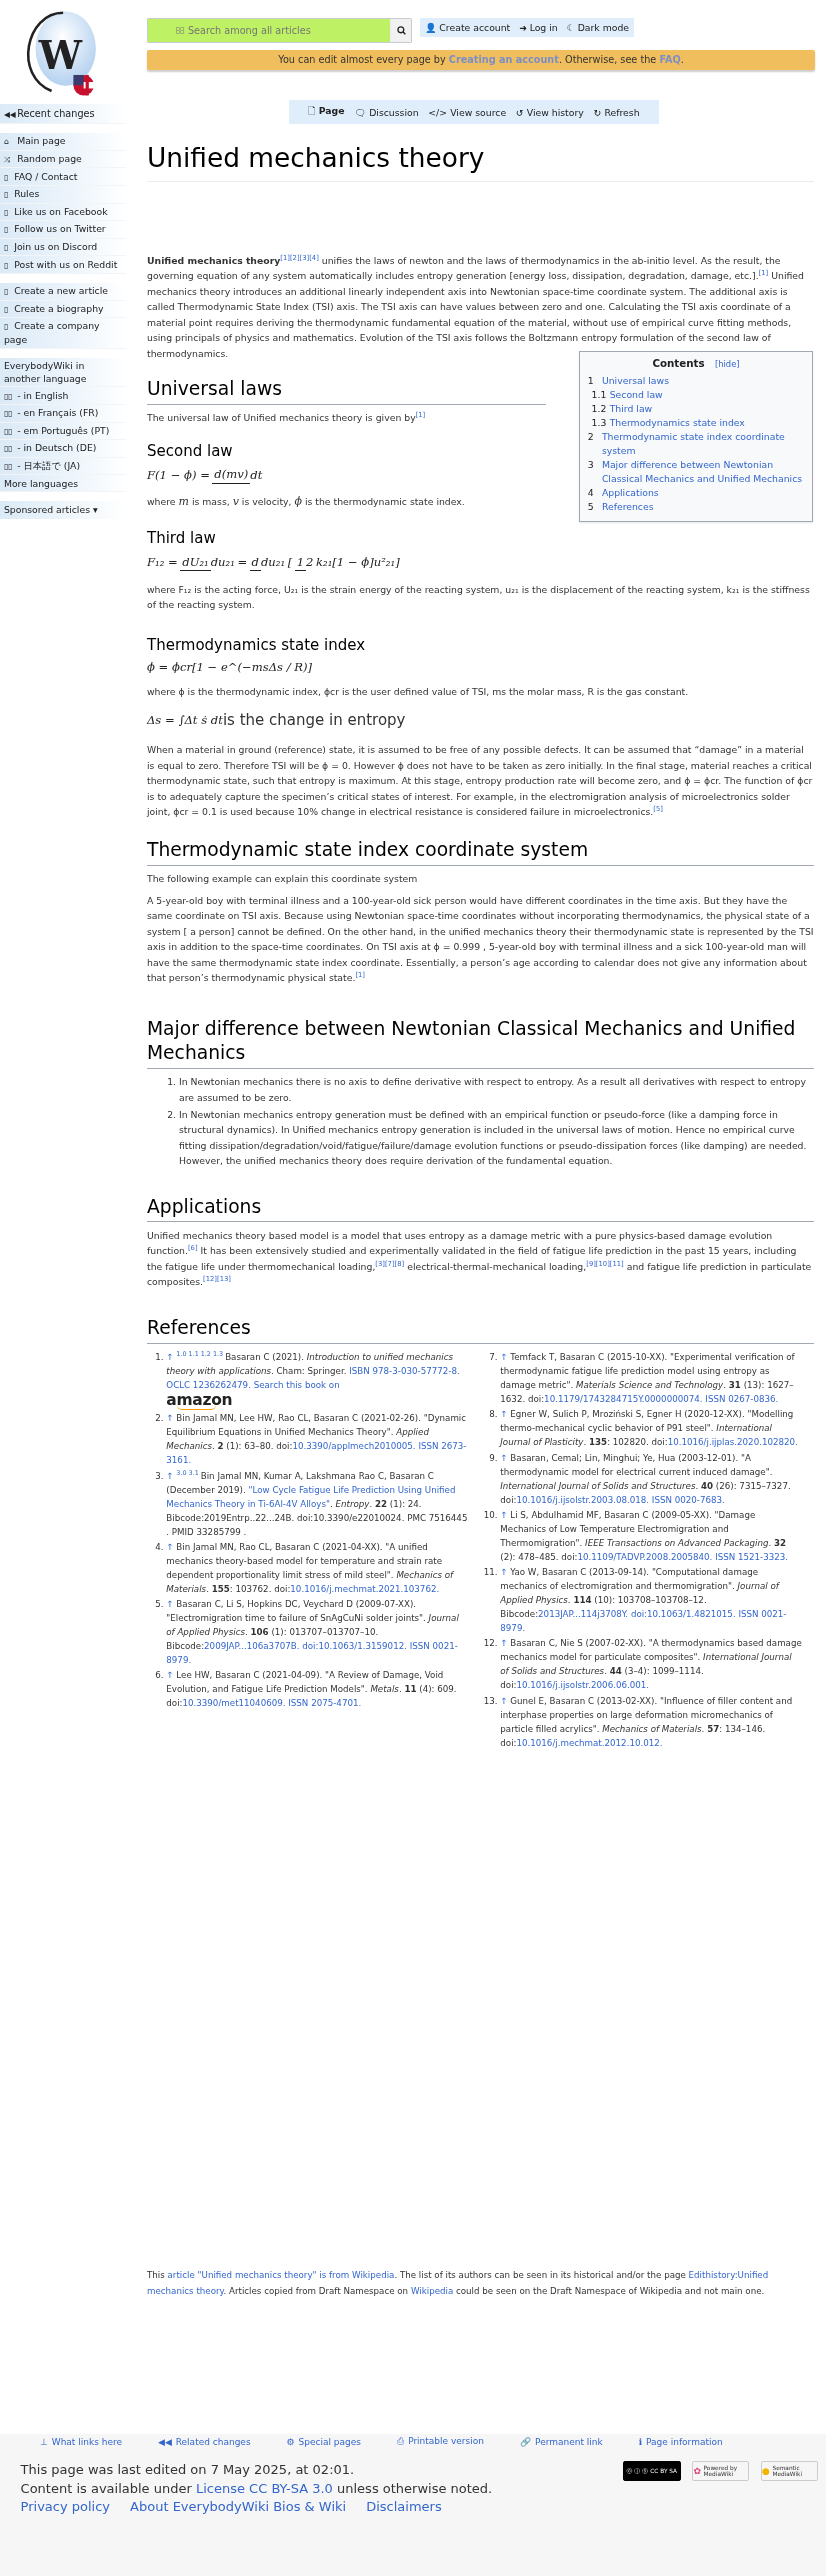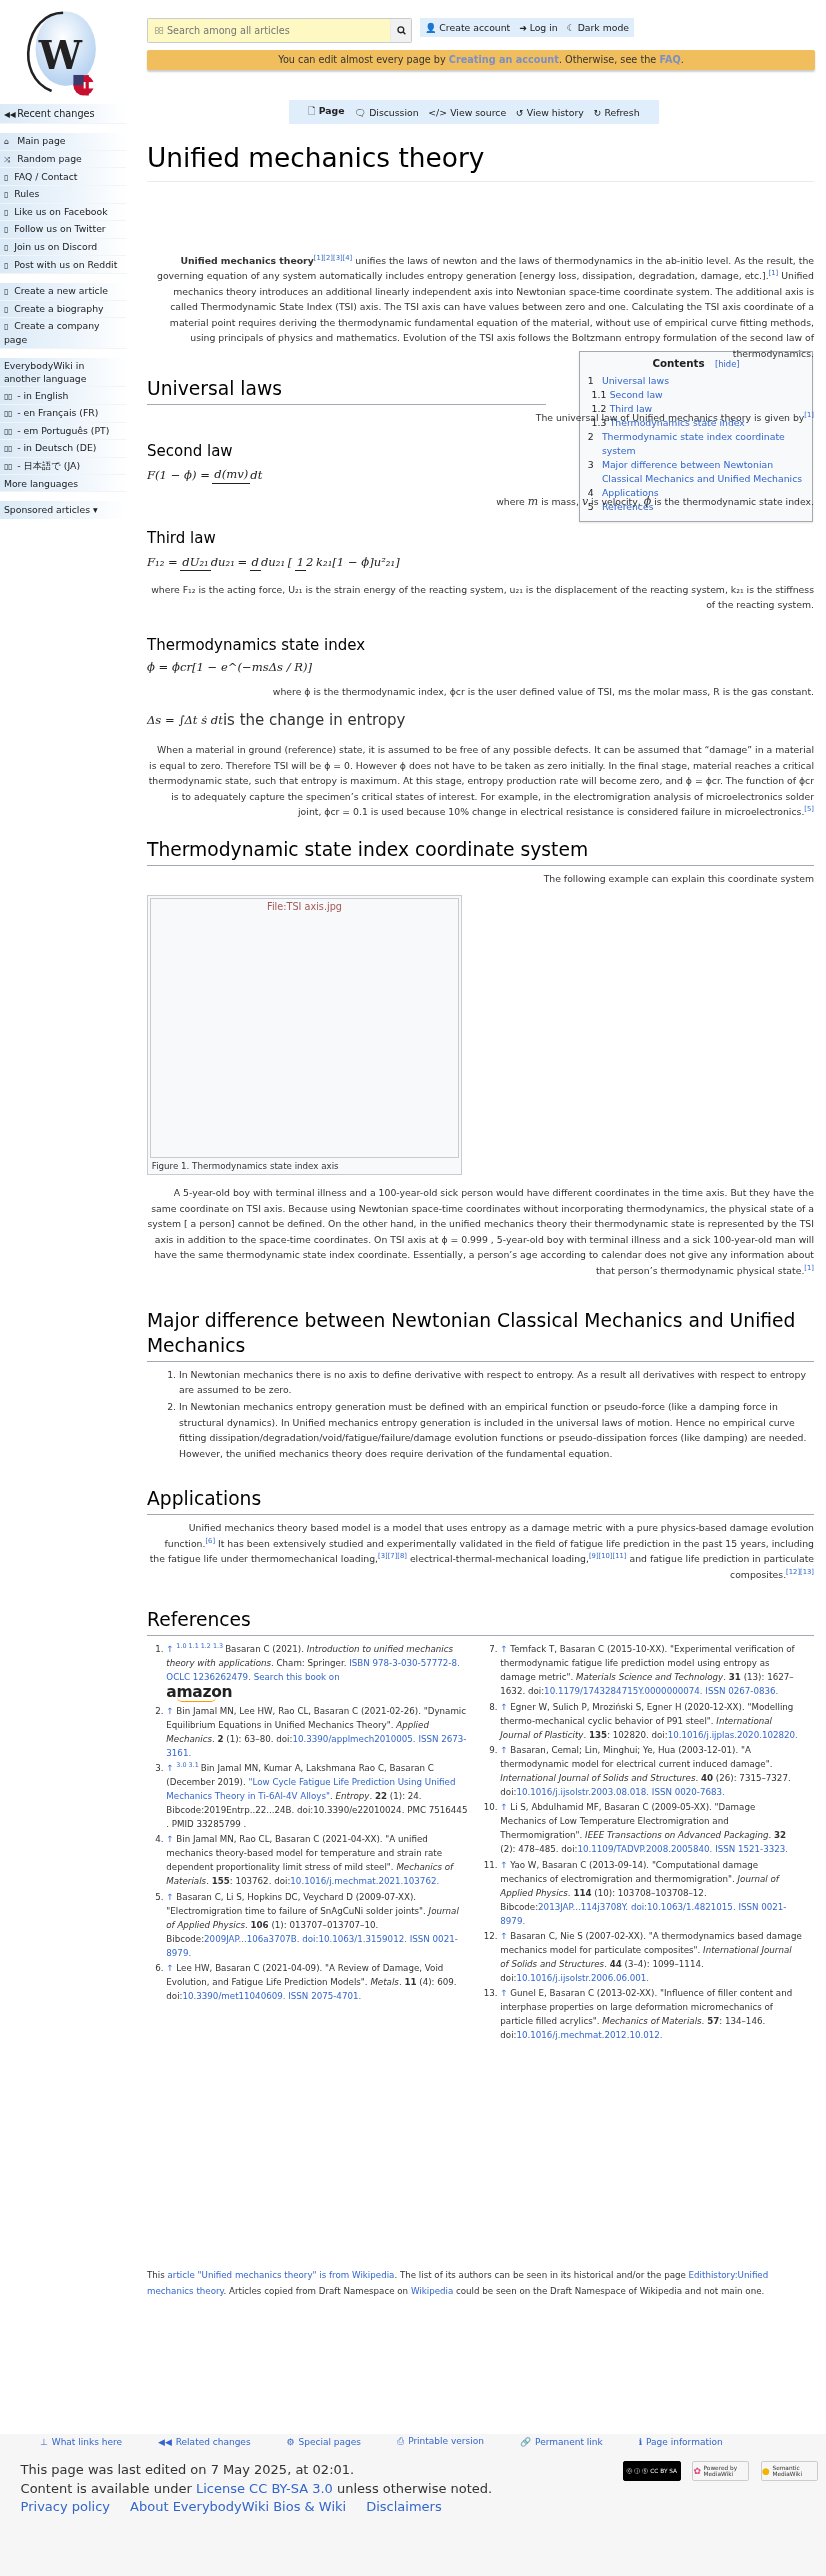--- a/index.html
+++ b/index.html
@@ -17,37 +17,37 @@
   .portlet { margin-bottom: 9px; }
   .sb-item {
     display: block; padding: 1.3px 3.9px; line-height: 13px; color: #202122;
     background: linear-gradient(to right, #dbeaf7 0%, #eef5fc 60%, #ffffff 100%);
     border-bottom: 0.6px solid #f2f5f8;
   }
   .sb-item .ic { display: inline-block; width: 10.3px; font-size: 7.7px; color:#202122; }
   .sb-recent { font-size: 9.7px; padding: 2.6px 3.9px; }
   .sb-sponsored { display:block; padding: 2.6px 3.9px; line-height: 13px; background: linear-gradient(to right, #dbeaf7, #fff); }
   
-  .search { position: absolute; left: 147px; top: 18px; width: 265px; height: 24.5px; border: 0.6px solid #c8ccd1; border-radius: 1.3px; background:#fef9c3; display:flex; }
+  .search { position: absolute; left: 147px; top: 18px; width: 265px; height: 24.5px; border: 0.6px solid #c8ccd1; border-radius: 1.3px; background:#bef264; display:flex;padding-left:21px; }
   .search input { border: 0; outline: 0; flex: 1; padding: 0 6.4px; font-family: "DejaVu Sans", sans-serif; font-size: 9.7px; color: #72777d; background: transparent; }
   .search .btn { width: 20.6px; border-left: 0.6px solid #eaecf0; background:#f1f1f1; display:flex; align-items:center; justify-content:center; }
   .userbar { position: absolute; left: 420px; top: 18px; height: 18.7px; background: #e0eefb; display: flex; align-items: center; padding: 0 5.2px; gap: 9px; font-size: 9.3px; }
   .userbar span.ic { margin-right: 2.6px; }
   .notice {
     position: absolute; left: 147px; top: 50px; width: 668px; height: 20px; background: #f0be5c;
     border-radius: 1.9px; box-shadow: 0 1.3px 1.9px rgba(0,0,0,0.2);
     text-align: center; line-height: 20px; font-size: 9.7px; color: #333;
   }
   .notice b { color: #7a8fc7; }
   .actions { position: absolute; left: 289px; top: 100px; height: 24px; background: #e0eefb; display:flex; align-items:center; padding: 0 19px; gap: 9.7px; font-size: 9.3px; }
   .actions .ic { margin-right: 3.2px; }
   
   .content { position: absolute; left: 147px; top: 142px; width: 667px; }
   h1.title { font-family: "DejaVu Sans", sans-serif; font-weight: normal; font-size: 26.4px; margin: 0; padding-bottom: 7.7px; border-bottom: 0.6px solid #eaecf0; color: #000; }
-  p { margin: 0 0 6.4px 0; line-height: 15.5px; font-size: 9.3px; color:#333;text-align:right; }
+  p { margin: 0 0 6.4px 0; line-height: 15.5px; font-size: 9.3px; color:#333; }
   sup.ref { color: #36c; font-size: 6.8px; vertical-align: super; line-height: 0; }
   h2 { font-family: "DejaVu Sans", sans-serif; font-weight: normal; font-size: 18.7px; color:#000; margin: 18px 0 5.2px 0; padding-bottom: 2.6px; border-bottom: 0.6px solid #a2a9b1; line-height: 1.3; }
   h3 { font-family: "DejaVu Sans", sans-serif; font-weight: normal; font-size: 15px; color:#000; margin: 16.7px 0 6.4px 0; }
   .math { font-family: "DejaVu Serif", serif; font-style: italic; font-size: 11px; }
   .eq { margin: 5.2px 0 10.3px 0; display:flex; align-items:center; font-family:"DejaVu Serif", serif; font-style: italic; font-size: 11.6px; }
   .frac { display:inline-flex; flex-direction: row; align-items:center; margin: 0 2.6px; vertical-align: middle; }
   .frac .num { border-bottom: 0.6px solid #222; padding: 0 1.9px; line-height: 16.7px; }
   .frac .den { line-height: 16.7px; }
   .up { font-style: normal; }
   
@@ -250,24 +250,20 @@
     <div class="eq">ϕ = ϕcr[1 − e^(−msΔs / R)]</div>
     <p>where ϕ is the thermodynamic index, ϕcr is the user defined value of TSI, ms the molar mass, R is the gas constant.</p>
     <div class="eq" style="margin:11.6px 0 13px 0;">
         <span>Δs = ∫Δt ṡ dt</span>
         <span class="up" style="font-family:'DejaVu Sans',sans-serif;font-size:15px;color:#333;"> is the change in entropy</span>
       </div>
     <p><span>When a material in ground (reference) state, it is assumed to be free of any possible defects. It can be assumed that “damage” in a material is equal to zero. Therefore TSI will be ϕ = 0. However ϕ does not have to be taken as zero initially. In the final stage, material reaches a critical thermodynamic state, such that entropy is maximum. At this stage, entropy production rate will become zero, and ϕ = ϕcr. The function of ϕcr is to adequately capture the specimen’s critical states of interest. For example, in the electromigration analysis of microelectronics solder joint, ϕcr = 0.1 is used because 10% change in electrical resistance is considered failure in microelectronics.</span><sup class="ref">[5]</sup></p>
 
     <h2>Thermodynamic state index coordinate system</h2>
     <p>The following example can explain this coordinate system</p>
-    <div class="thumb">
-      <div class="img"><span>File:TSI axis.jpg</span></div>
-      <div class="cap">Figure 1. Thermodynamics state index axis</div>
-    </div>
     <p><span>A 5-year-old boy with terminal illness and a 100-year-old sick person would have different coordinates in the time axis. But they have the same coordinate on TSI axis. Because using Newtonian space-time coordinates without incorporating thermodynamics, the physical state of a system [ a person]  cannot be defined. On the other hand, in the unified mechanics theory their thermodynamic state is represented by the TSI axis in addition to the space-time coordinates. On TSI axis at ϕ = 0.999 , 5-year-old boy with terminal illness and a sick 100-year-old man will have the same thermodynamic state index coordinate. Essentially, a person’s age according to calendar does not give any information about that person’s thermodynamic physical state.</span><sup class="ref">[1]</sup></p>
 
     <h2 style="margin-top:31px;">Major difference between Newtonian Classical Mechanics and Unified Mechanics</h2>
     <ol class="diff">
       <li>In Newtonian mechanics there is no axis to define derivative with respect to entropy. As a result all derivatives with respect to entropy are assumed to be zero.</li>
       <li>In Newtonian mechanics entropy generation must be defined with an empirical function or pseudo-force (like a damping force in structural dynamics). In Unified mechanics entropy generation is included in the universal laws of motion. Hence no empirical curve fitting dissipation/degradation/void/fatigue/failure/damage evolution functions or pseudo-dissipation forces (like damping) are needed. However, the unified mechanics theory does require derivation of the fundamental equation.</li>
     </ol>
 
     <h2 style="margin-top:26px;">Applications</h2>
     <p>

